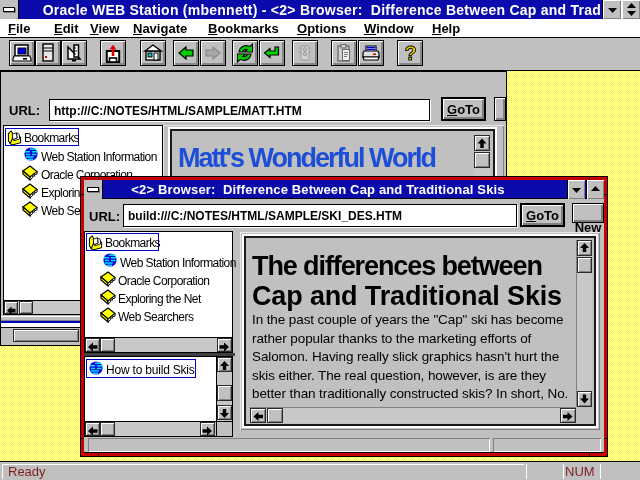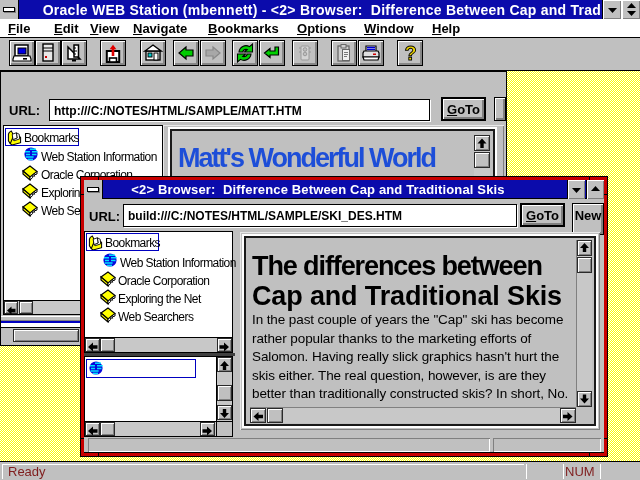--- a/index.html
+++ b/index.html
@@ -240,21 +240,21 @@
             <polygon points="4,11 13,11 8.5,6" fill="#000"></polygon>
           </svg></div>
   </div>
 
   <div class="abs" style="left:0;top:20px;width:520px;height:31px;background:#c0c0c0;">
     <div class="abs b" style="left:5px;top:9px;font-size:13px;">URL:</div>
     <div class="abs white" style="left:39px;top:4px;width:394px;height:23px;border:1px solid #000;box-shadow:1px 1px 0 #fff;">
       <div class="abs b" style="left:4px;top:4px;font-size:12px;letter-spacing:0;white-space:nowrap;">build:///C:/NOTES/HTML/SAMPLE/SKI_DES.HTM</div>
     </div>
     <div class="goto" style="left:436px;top:3px;width:45px;height:24px;padding-top:3px;"><u>G</u>oTo</div>
-    <div class="nbtn" style="left:488px;top:3px;width:32px;height:32px;padding-top:4px;">New</div>
+    <div class="nbtn" style="left:488px;top:3px;width:32px;height:20px;padding-top:16px;">New</div>
   </div>
 
   <div class="abs" style="left:0;top:51px;width:149px;height:122px;background:#fff;border:1px solid #000;">
     <div class="abs" style="left:1px;top:1px;width:73px;height:18px;border:1px solid #0000c0;"></div>
     <svg class="abs" style="left:3px;top:3px;" width="15" height="15" viewBox="0 0 16 16">
           <path d="M2.5,2.5 L4.5,1 L6,3.5 L6,12 L3.5,14.5 L1.5,11.5 L1.5,4.5 z" fill="#ffff00" stroke="#000" stroke-width="1.1"></path>
           <path d="M3.5,14.5 L5.5,16 L14.5,13.5 L14.5,8 L13,6.5 L6,8.5 z" fill="#ffff00" stroke="#000" stroke-width="1.1"></path>
           <path d="M5.5,4.5 L10,3 L11,8.5 L6.5,10.5 z" fill="#fff" stroke="#000" stroke-width="0.9"></path>
           <path d="M10,3 L13,4.5 L13.5,9.5 L7.5,11.5 L6.5,10.5 L11,8.5 z" fill="#fff" stroke="#000" stroke-width="0.9"></path>
         </svg>
@@ -306,20 +306,21 @@
     <svg class="abs" style="left:4px;top:4px;" width="14" height="14" viewBox="0 0 14 14">
           <circle cx="7" cy="7" r="6.6" fill="#0808dc"></circle>
           <g stroke="#00e0ff" stroke-width="1.5">
             <path d="M6,2.2 h6"></path>
             <path d="M1,4.8 h5 M8,4.8 h5.6"></path>
             <path d="M2,7.4 h4 M8,7.4 h4.5"></path>
             <path d="M1.6,10 h8"></path>
             <path d="M4,12.4 h5"></path>
           </g>
         </svg>
+    <div class="abs bktext" style="left:21px;top:6px;letter-spacing:-0.2px;white-space:nowrap;">How to build Skis</div>
     <div class="abs" style="left:131px;top:0;width:16px;height:64px;background:#c8c8c8;border-left:1px solid #000;">
       <div class="sbtn" style="left:0;top:0;width:15px;height:15px;"><svg width="13" height="13">
               <polygon points="6.5,2 11,7 8.2,7 8.2,11 4.8,11 4.8,7 2,7" fill="#000"></polygon>
             </svg></div>
       <div class="thumb" style="left:0;top:28px;width:15px;height:16px;"></div>
       <div class="sbtn" style="left:0;top:48px;width:15px;height:15px;"><svg width="13" height="13">
               <polygon points="6.5,11 2,6 4.8,6 4.8,2 8.2,2 8.2,6 11,6" fill="#000"></polygon>
             </svg></div>
     </div>
     <div class="abs" style="left:0;top:64px;width:131px;height:15px;background:#c8c8c8;border-top:1px solid #000;">

